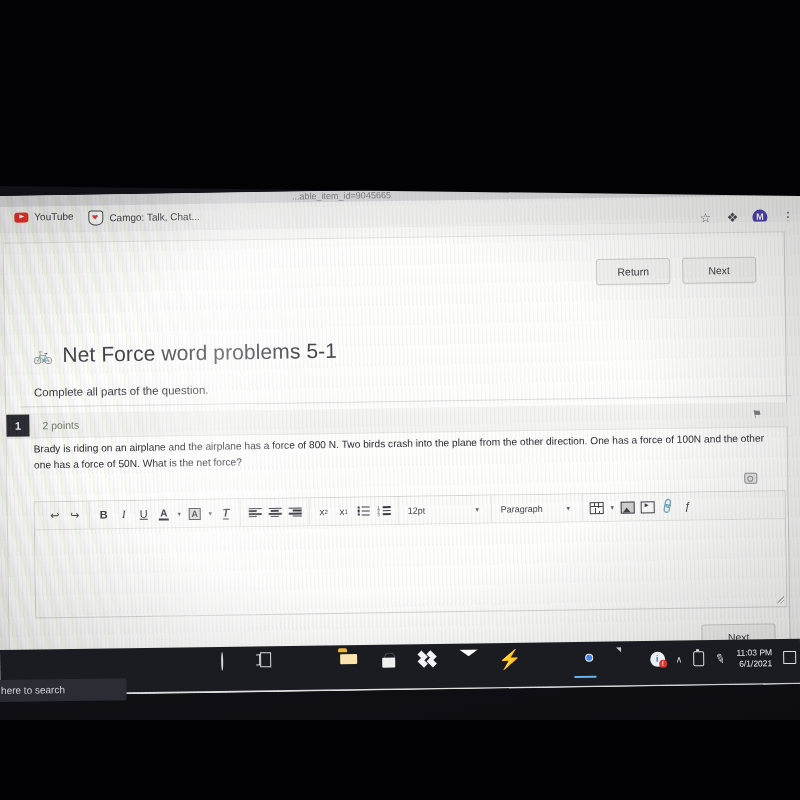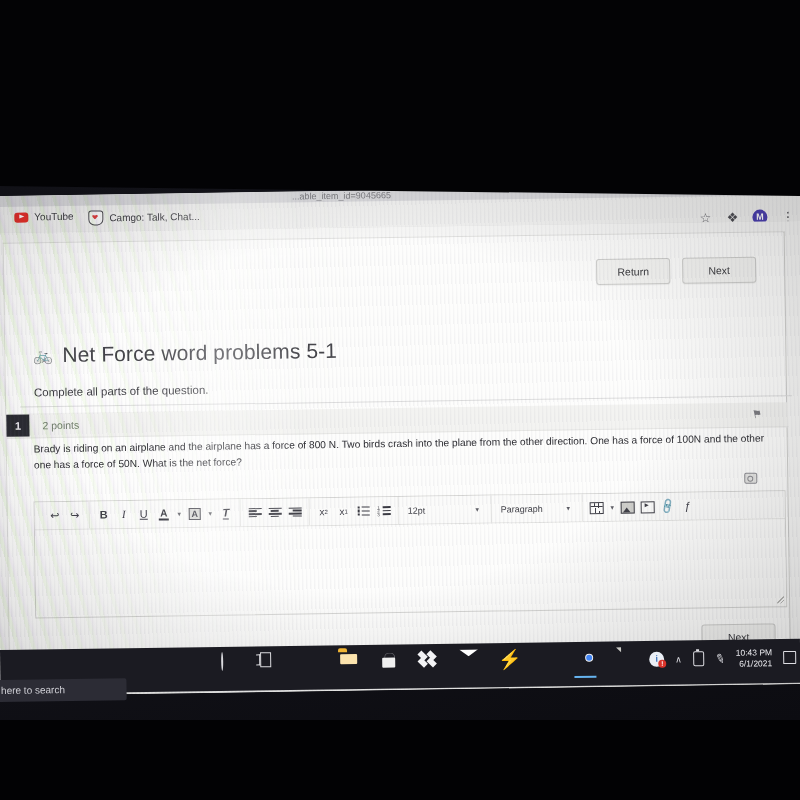--- a/index.html
+++ b/index.html
@@ -977,21 +977,21 @@
       <span class="tb-app"><span class="ico-doc"></span></span>
     </div>
     <div class="tb-active-underline"></div>
 
     <div class="tray">
       <span class="tray-warn">i</span>
       <span class="tray-caret">∧</span>
       <span class="tray-batt"></span>
       <span class="tray-pen">✎</span>
       <span class="tray-clock">
-        <span>10:43 PM</span><br>
+        <span>11:03 PM</span><br>
         <span>6/1/2021</span>
       </span>
       <span class="tray-notif"></span>
     </div>
   </div>
 
   <div class="hp-logo">hp</div>
 
   <div class="top-dark angled"></div>
   <div class="bottom-dark"></div>

